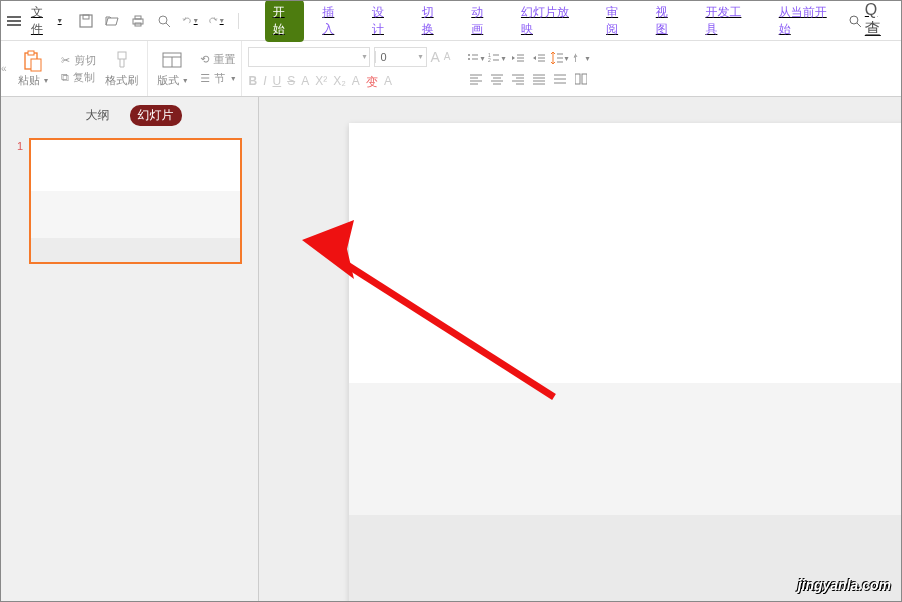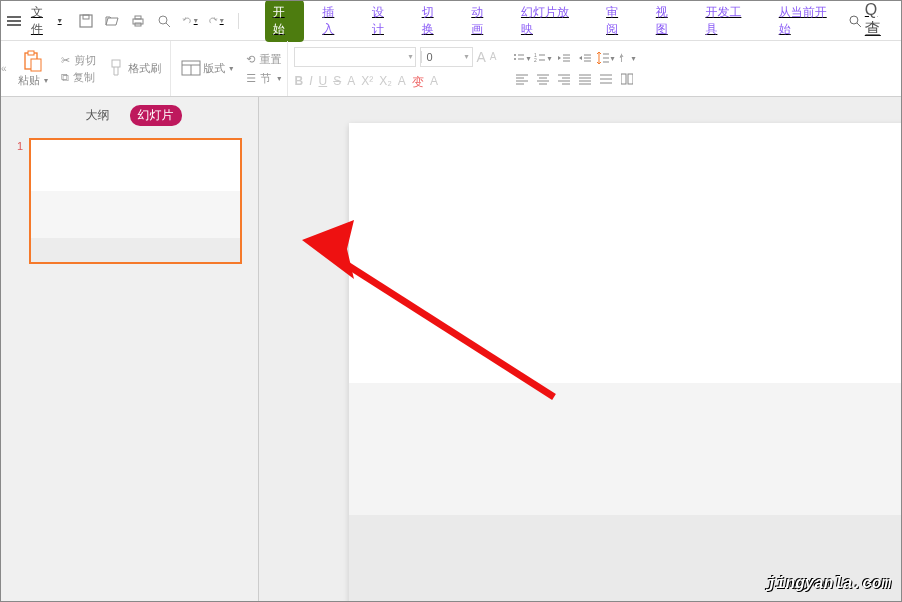--- a/index.html
+++ b/index.html
@@ -15,54 +15,54 @@
     .tabs { display: flex; gap: 10px; margin-left: 12px; }
     .tab { padding: 4px 8px; font-size: 12px; color: #8b5cf6; cursor: pointer; }
     .tab.active { background: #4d7c0f; color: #fff; border-radius: 4px; }
     .search-icon-wrap { margin-left: auto; padding-right: 8px; display: flex; align-items: center; gap: 3px; color: #555; }
     
     
     .ribbon { height: 56px; background: #fff; border-bottom: 1px solid #d0d0d0; display: flex; align-items: stretch; }
     .ribbon-group { display: flex; flex-direction: column; align-items: center; justify-content: center; border-right: 1px solid #e8e8e8; padding: 2px 6px; font-size: 11px; color: #666; }
     .ribbon-group .grp-top { display: flex; align-items: center; gap: 6px; height: 30px; }
     .ribbon-group .grp-label { font-size: 11px; color: #888; margin-top: 0; display: flex; align-items: center; gap: 2px; }
-    .ribbon-btn-v { display: flex; flex-direction: row; align-items: center; gap: 1px; padding: 2px 3px; }
+    .ribbon-btn-v { display: flex; flex-direction: column; align-items: center; gap: 1px; padding: 2px 3px; }
     .ribbon-btn-v .icon { width: 22px; height: 22px; display: flex; align-items: center; justify-content: center; }
     .small-row { display: flex; align-items: center; gap: 4px; font-size: 11px; color: #999; }
     .paste-big { display: flex; flex-direction: column; align-items: center; }
     .clipboard-side { display: flex; flex-direction: column; gap: 2px; font-size: 11px; color: #bbb; padding-left: 4px; }
     .font-combo { display: flex; align-items: center; border: 1px solid #ddd; height: 20px; font-size: 11px; }
     .font-name { width: 110px; padding: 0 4px; color: #aaa; }
     .font-size { width: 40px; padding: 0 4px; border-left: 1px solid #ddd; color: #666; }
     .font-btns { display: flex; gap: 6px; margin-top: 4px; color: #ccc; font-size: 12px; flex-wrap: wrap; }
     .para-grid { display: grid; grid-template-columns: repeat(6, 18px); grid-template-rows: repeat(2, 18px); gap: 3px; color: #888; }
     .para-grid .pi { width: 18px; height: 18px; display: flex; align-items: center; justify-content: center; }
     .dropdown-caret::after { content: "▾"; font-size: 8px; color: #888; margin-left: 2px; }
     
     
     .workspace { display: flex; height: calc(100% - 84px); }
     .side-panel { width: 258px; background: #f0f0f0; border-right: 1px solid #ccc; }
     .side-tabs { display: flex; gap: 12px; justify-content: center; padding: 8px 0; font-size: 12px; }
     .side-tab { color: #555; padding: 2px 8px; font-family: Liberation Mono, monospace; }
-    .side-tab.active { background: #be185d; color: #fff; border-radius: 10px; }
+    .side-tab.active { background: #7f1d1d; color: #fff; border-radius: 10px; }
     .thumb-area { padding: 4px 16px; }
     .thumb-row { display: flex; gap: 6px; align-items: flex-start; }
     .thumb-num { color: #d55; font-size: 11px; padding-top: 2px; }
     .thumb { width: 222px; height: 126px; border: 2px solid #f5792a; background: linear-gradient(to bottom, #fff 0%, #fff 42%, #f6f6f6 42%, #f6f6f6 80%, #ececec 80%, #ececec 100%); }
     
     .canvas-area { flex: 1; background: #eeeeee; position: relative; overflow: hidden; }
     .slide { position: absolute; left: 90px; top: 26px; width: 560px; height: 490px; background: linear-gradient(to bottom, #fff 0%, #fff 53%, #f4f4f4 53%, #f4f4f4 80%, #eaeaea 80%, #eaeaea 100%); box-shadow: 0 2px 6px rgba(0,0,0,0.15); }
     
     
     .arrow { position: absolute; pointer-events: none; }
     
     
     .watermark { position: absolute; right: 10px; bottom: 8px; text-align: right; color: #fff; font-weight: bold; }
     .wm-main { font-size: 22px; font-style: italic; text-shadow: 2px 2px 0 #000, -1px -1px 0 #000, 1px -1px 0 #000, -1px 1px 0 #000; display: flex; align-items: center; gap: 4px; }
-    .wm-sub { font-size: 16px; font-style: italic; text-shadow: 1px 1px 0 #000, -1px -1px 0 #000; font-family: Liberation Mono, monospace; }
+    .wm-sub { font-size: 14px; font-style: italic; text-shadow: 1px 1px 0 #000, -1px -1px 0 #000; }
     .wm-check { color: #e22; font-size: 28px; text-shadow: 1px 1px 0 #600; }
     
     .sep { width: 1px; height: 16px; background: #ddd; margin: 0 4px; }
   </style>
 </head>
 <body>
 
 <div class="tab-bar">
   <div class="menu-icon">
       <span></span>

